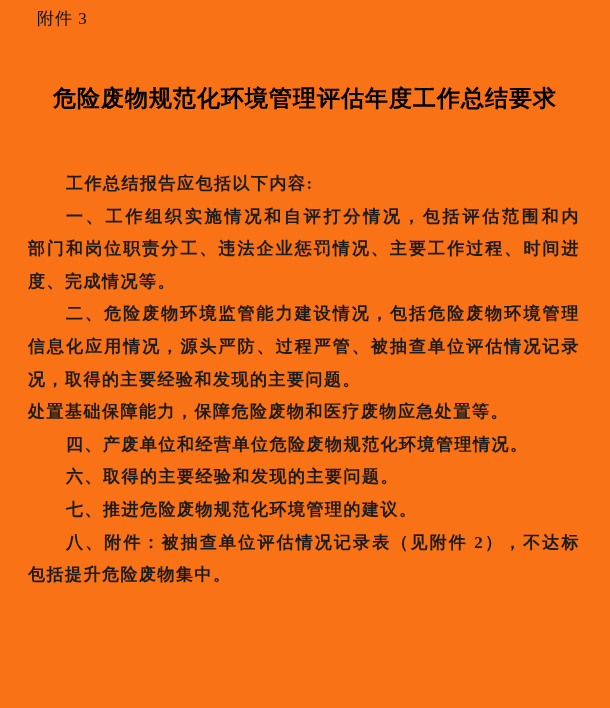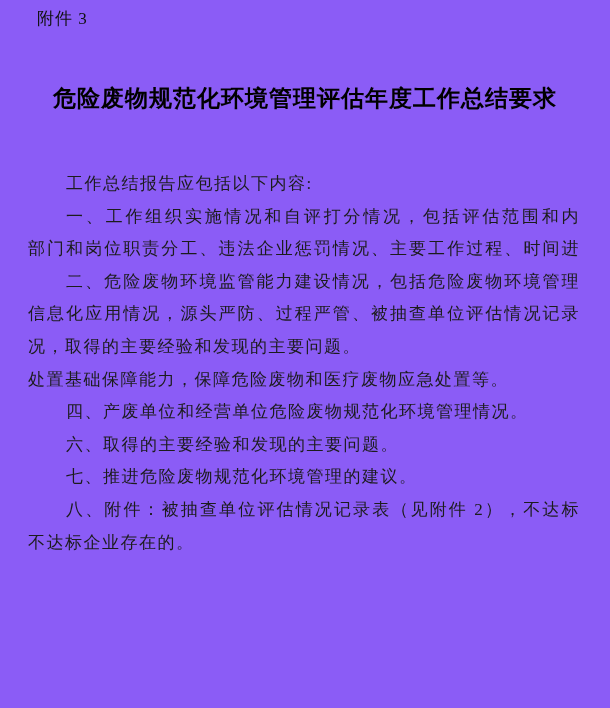--- a/index.html
+++ b/index.html
@@ -11,21 +11,21 @@
     height: 708px;
     position: relative;
     background: #ffffff;
     overflow: hidden;
     font-family: "Liberation Serif", "DejaVu Serif", serif;
     color: #1c1c1c;
   }
   .page {
     position: absolute;
     inset: 0;
-    background: #8b5cf6;
+    background: #f97316;
   }
   .attachment-label {
     position: absolute;
     left: 37px;
     top: 7px;
     font-size: 17px;
     letter-spacing: 1px;
     color: #111111;
     white-space: nowrap;
   }
@@ -49,20 +49,21 @@
     width: 552px;
     font-size: 17px;
     line-height: 32.6px;
   }
   .line {
     height: 32.6px;
     letter-spacing: 1.5px;
     text-align: left;
     overflow: hidden;
     white-space: nowrap;
+    font-weight: bold;
   }
   .line.indent {
     padding-left: 38px;
   }
   .line.fill {
     white-space: normal;
     text-align: justify;
     text-align-last: justify;
   }
 </style>
@@ -72,24 +73,25 @@
 <div class="page">
 
   <div class="attachment-label">附件 3</div>
 
   <div class="doc-title">危险废物规范化环境管理评估年度工作总结要求</div>
 
   <div class="doc-body">
     <div class="line indent">工作总结报告应包括以下内容:</div>
     <div class="line indent fill">一、工作组织实施情况和自评打分情况，包括评估范围和内容、</div>
     <div class="line fill">部门和岗位职责分工、违法企业惩罚情况、主要工作过程、时间进</div>
+    <div class="line">度、完成情况等。</div>
     <div class="line indent fill">二、危险废物环境监管能力建设情况，包括危险废物环境管理</div>
     <div class="line fill">信息化应用情况，源头严防、过程严管、被抽查单位评估情况记录表</div>
     <div class="line">况，取得的主要经验和发现的主要问题。</div>
     <div class="line">处置基础保障能力，保障危险废物和医疗废物应急处置等。</div>
     <div class="line indent">四、产废单位和经营单位危险废物规范化环境管理情况。</div>
     <div class="line indent">六、取得的主要经验和发现的主要问题。</div>
     <div class="line indent">七、推进危险废物规范化环境管理的建议。</div>
     <div class="line indent fill">八、附件：被抽查单位评估情况记录表（见附件 2），不达标和</div>
-    <div class="line">不达标企业存在的。</div>
+    <div class="line">包括提升危险废物集中。</div>
   </div>
 
 </div>
 
 </body></html>

